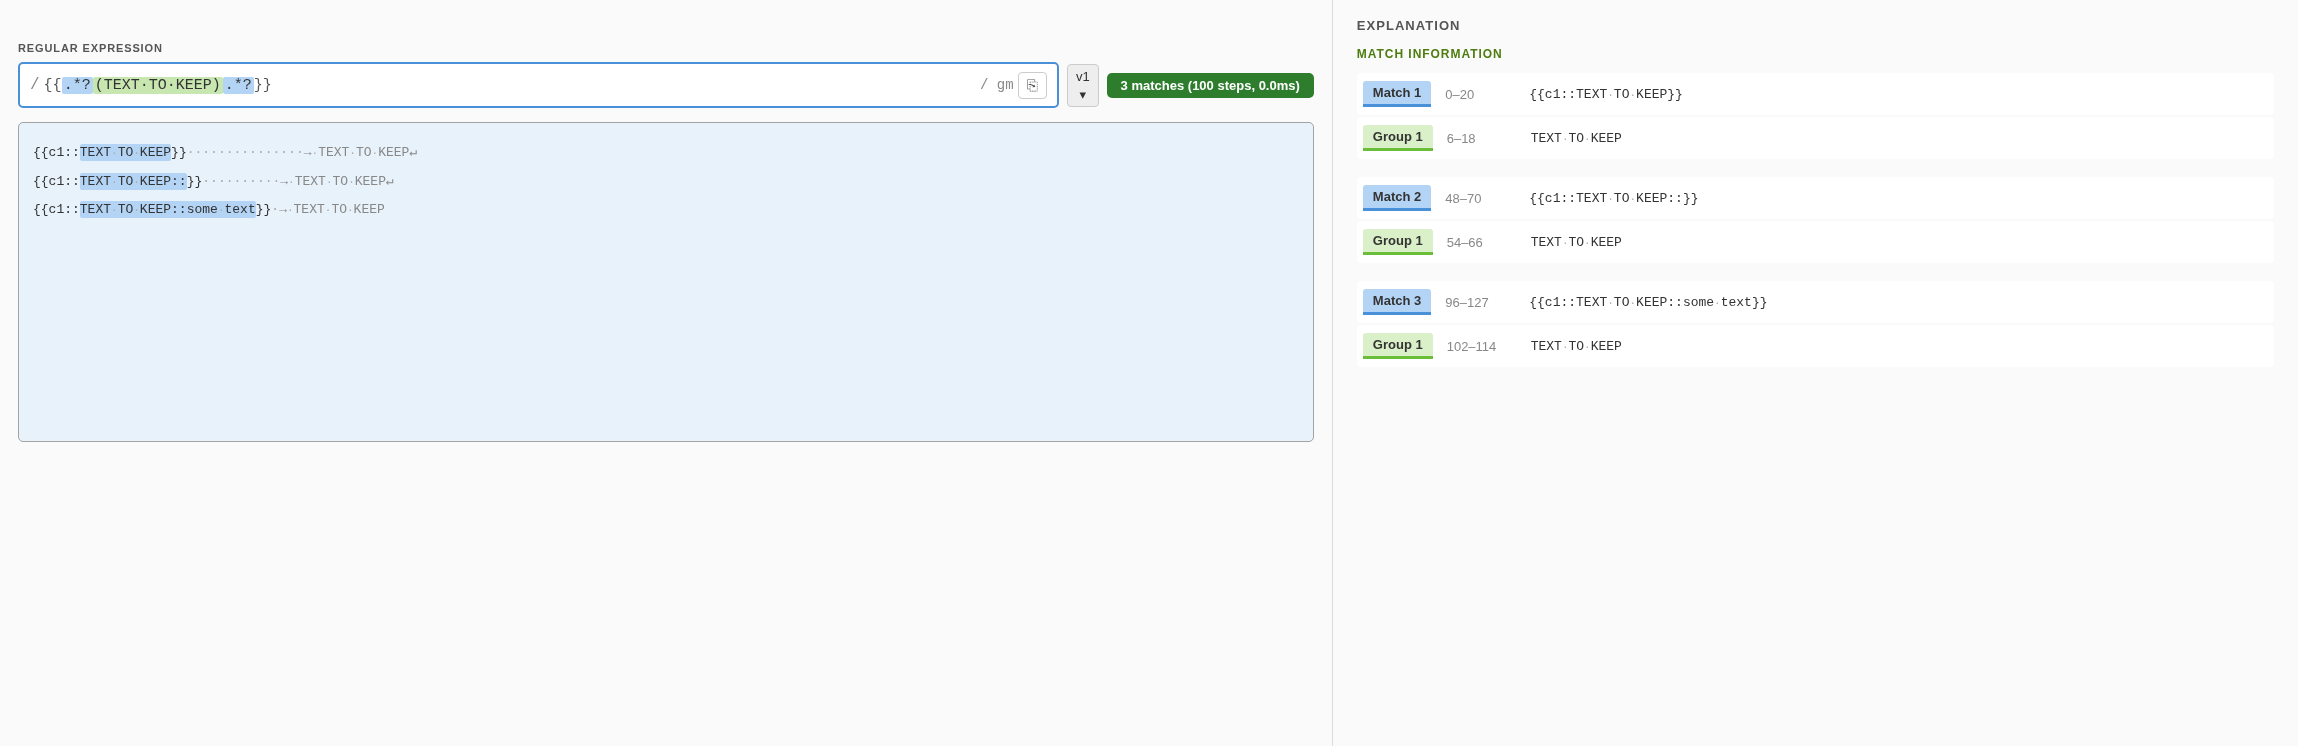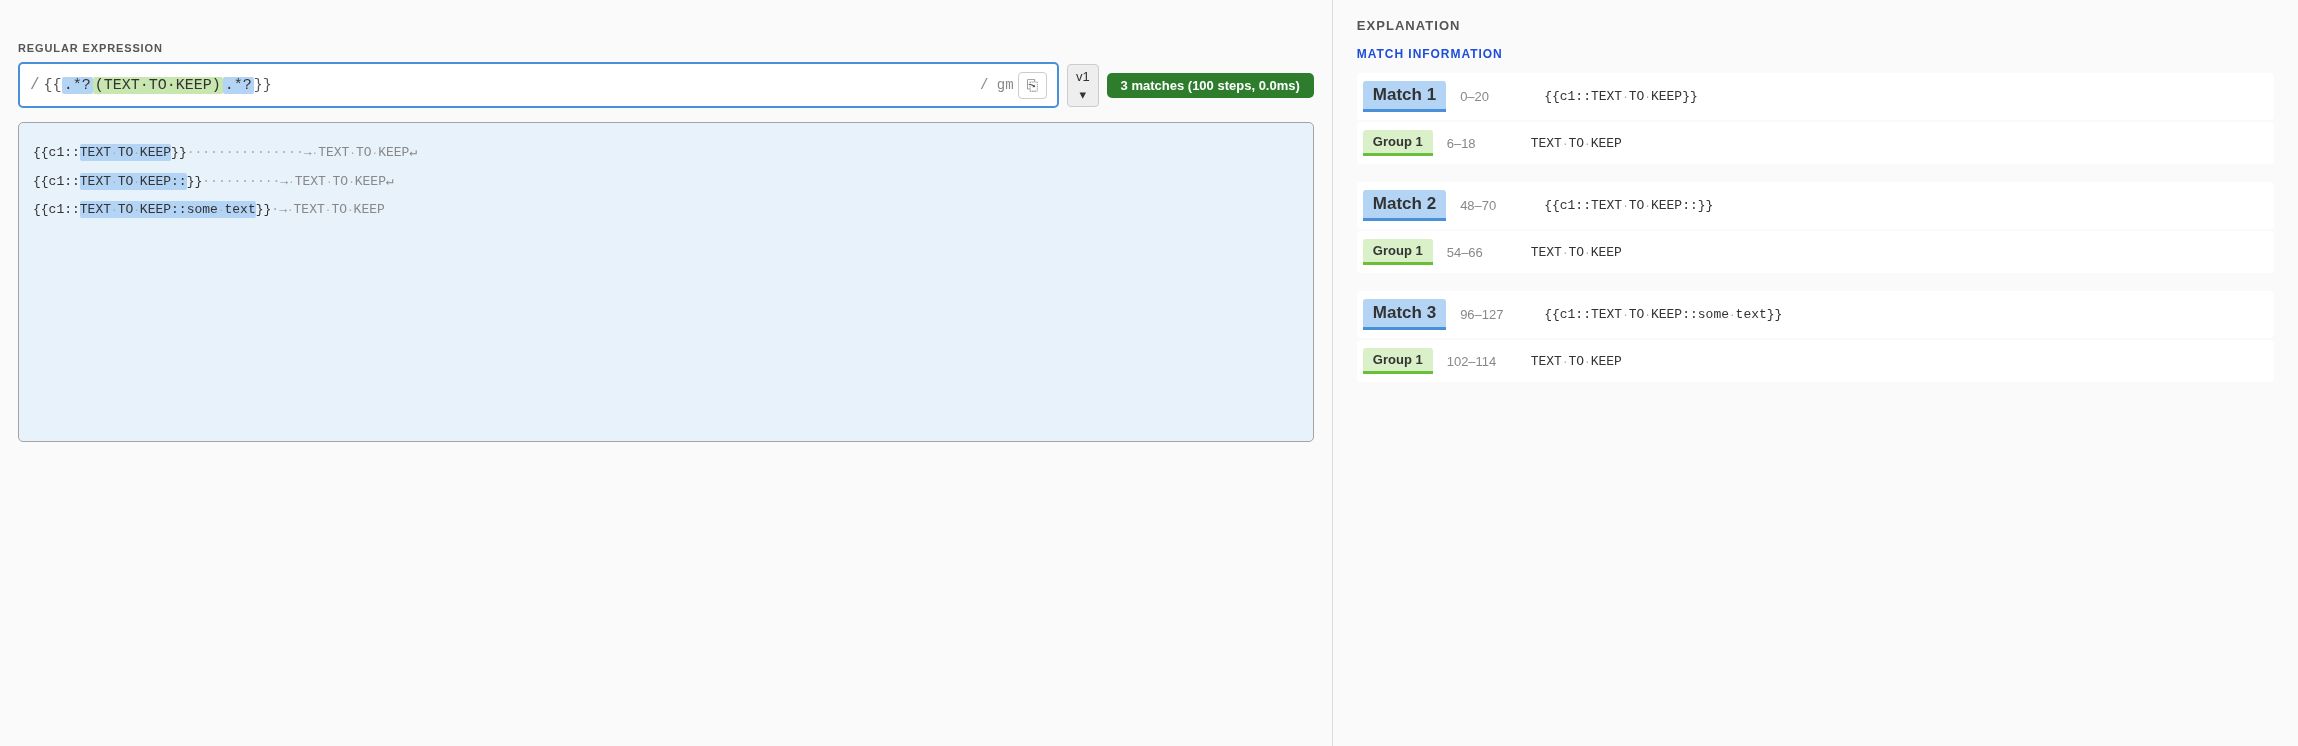--- a/index.html
+++ b/index.html
@@ -140,21 +140,21 @@
       font-size: 13px;
       font-weight: 700;
       color: #555;
       text-transform: uppercase;
       letter-spacing: 0.08em;
       margin-bottom: 14px;
     }
     .match-info-title {
       font-size: 12px;
       font-weight: 700;
-      color: #1d4ed8;
+      color: #4d7c0f;
       text-transform: uppercase;
       letter-spacing: 0.08em;
       margin-bottom: 12px;
     }
 
     .match-section {
       margin-bottom: 18px;
     }
 
     .match-row {
@@ -164,21 +164,21 @@
       padding: 8px 6px;
       background: #fff;
       border-radius: 4px;
       margin-bottom: 2px;
     }
     .match-label-blue {
       background: #b3d4f5;
       border-bottom: 3px solid #4a90d9;
       border-radius: 3px 3px 0 0;
       padding: 4px 10px;
-      font-size: 17px;
+      font-size: 13px;
       font-weight: 600;
       color: #333;
       min-width: 68px;
       text-align: center;
       white-space: nowrap;
     }
     .match-label-green {
       background: #daf0c8;
       border-bottom: 3px solid #6abf3a;
       border-radius: 3px 3px 0 0;

